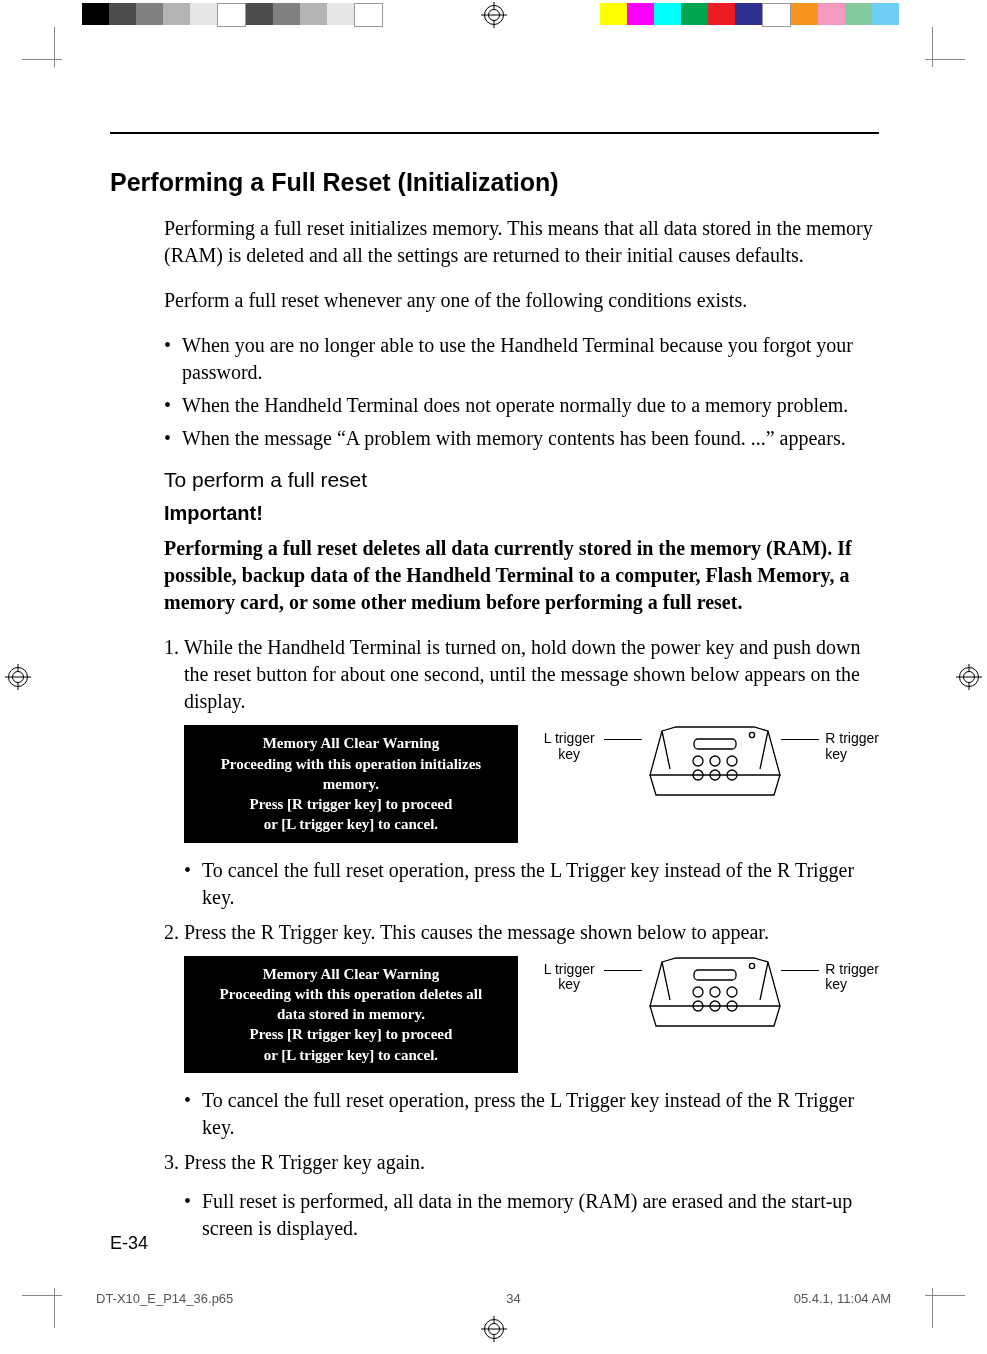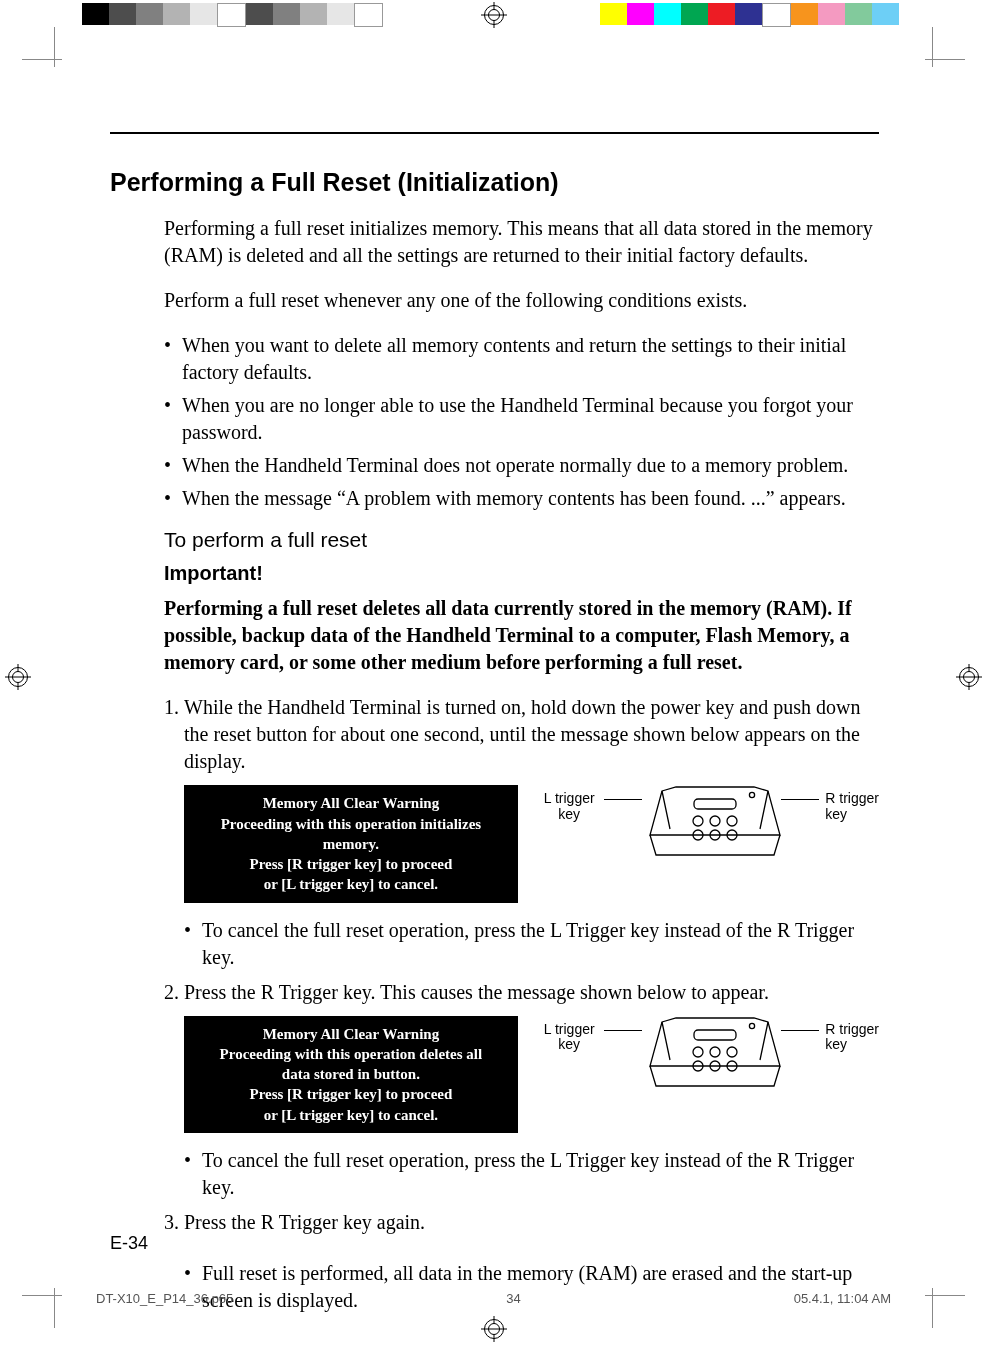--- a/index.html
+++ b/index.html
@@ -120,24 +120,23 @@
     </div>
   <div class="crop br">
       <span class="h"></span>
       <span class="v"></span>
     </div>
 
   <div class="page">
     <div class="rule"></div>
     <h1>Performing a Full Reset (Initialization)</h1>
     <div class="body">
-      <p class="para">Performing a full reset initializes memory. This means that all data stored in the memory (RAM) is deleted and all the settings are returned to their initial factory defaults.</p>
+      <p class="para">Performing a full reset initializes memory. This means that all data stored in the memory (RAM) is deleted and all the settings are returned to their initial causes defaults.</p>
       <p class="para" style="">Perform a full reset whenever any one of the following conditions exists.</p>
       <ul class="list">
-        <li>When you want to delete all memory contents and return the settings to their initial factory defaults.</li>
         <li>When you are no longer able to use the Handheld Terminal because you forgot your password.</li>
         <li>When the Handheld Terminal does not operate normally due to a memory problem.</li>
         <li>When the message “A problem with memory contents has been found. ...” appears.</li>
       </ul>
       <h2>To perform a full reset</h2>
       <h3>Important!</h3>
       <p class="para bold">Performing a full reset deletes all data currently stored in the memory (RAM). If possible, backup data of the Handheld Terminal to a computer, Flash Memory, a memory card, or some other medium before performing a full reset.</p>
 
       <ol class="steps">
         <li>
@@ -181,21 +180,21 @@
             </ul>
         </li>
 
         <li>
           <span class="num">2.</span>
           <span>Press the R Trigger key. This causes the message shown below to appear.</span>
           <div class="figrow">
             <div class="msgbox">
               <div>Memory All Clear Warning</div>
               <div>Proceeding with this operation deletes all</div>
-              <div>data stored in button.</div>
+              <div>data stored in memory.</div>
               <div>Press [R trigger key] to proceed</div>
               <div>or [L trigger key] to cancel.</div>
             </div>
             <div class="devwrap">
               <div class="lbl-l"><span style="white-space:pre">L trigger
 key</span></div>
               <div class="lead l"></div>
               <div class="dev">
                 <svg viewBox="0 0 146 72">
                     <g fill="none" stroke="#000" stroke-width="1.3">
@@ -219,21 +218,21 @@
             </div>
           </div>
           <ul class="list" style="margin-bottom:6px">
               <li>To cancel the full reset operation, press the L Trigger key instead of the R Trigger key.</li>
             </ul>
         </li>
 
         <li>
           <span class="num">3.</span>
           <span>Press the R Trigger key again.</span>
-          <ul class="list" style="margin-top:24px">
+          <ul class="list" style="margin-top:12px">
               <li>Full reset is performed, all data in the memory (RAM) are erased and the start-up screen is displayed.</li>
             </ul>
         </li>
       </ol>
     </div>
   </div>
 
   <div class="pgnum">E-34</div>
   <div class="footer">
     <span>DT-X10_E_P14_36.p65</span>

